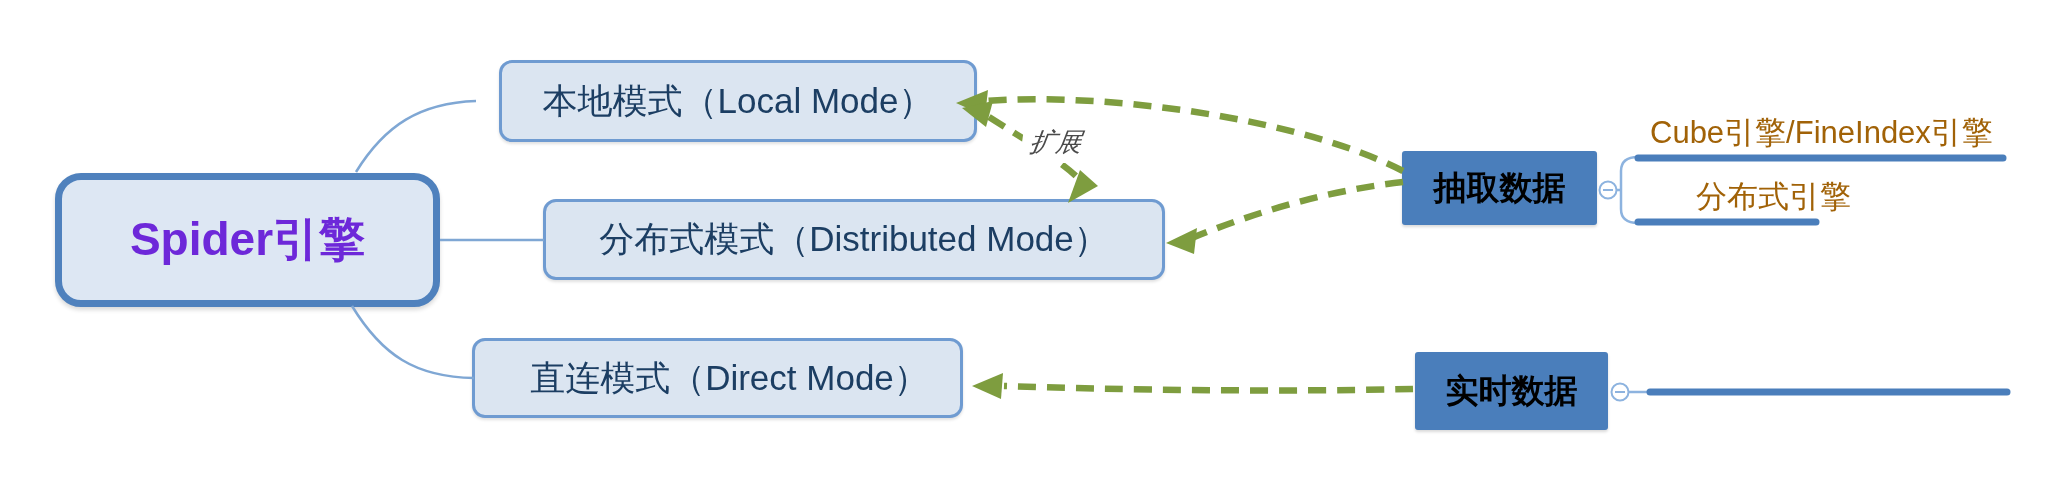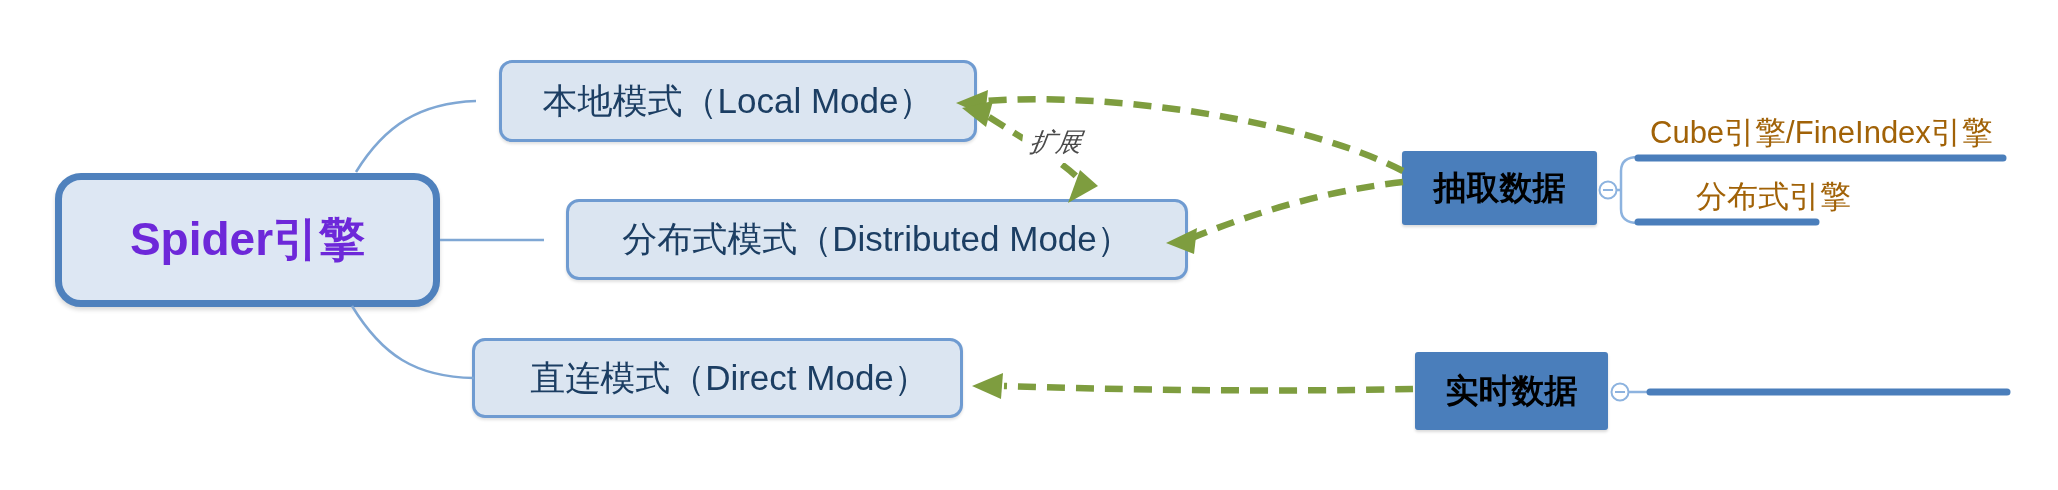--- a/index.html
+++ b/index.html
@@ -37,21 +37,21 @@
 </style>
 </head>
 <body>
 
 <div class="canvas">
 
   <div class="node root-node" style="left:55px;top:173px;width:385px;height:134px;">Spider引擎</div>
 
   <div class="node mode-node" style="left:475px;top:60px;width:478px;height:82px;margin-left:24px;">本地模式（Local Mode）</div>
 
-  <div class="node mode-node" style="left:543px;top:199px;width:622px;height:81px;margin-left:23px;">分布式模式（Distributed Mode）</div>
+  <div class="node mode-node" style="left:543px;top:199px;width:622px;height:81px;">分布式模式（Distributed Mode）</div>
 
   <div class="node mode-node" style="left:472px;top:338px;width:491px;height:80px;padding-left:24px;">直连模式（Direct Mode）</div>
 
   <div class="node data-node" style="left:1402px;top:151px;width:195px;height:74px;">抽取数据</div>
 
   <div class="node data-node" style="left:1415px;top:352px;width:193px;height:78px;">实时数据</div>
 
   <div class="child-label" style="left:1650px;top:112px;">Cube引擎/FineIndex引擎</div>
 
   <div class="child-label" style="left:1696px;top:176px;">分布式引擎</div>

